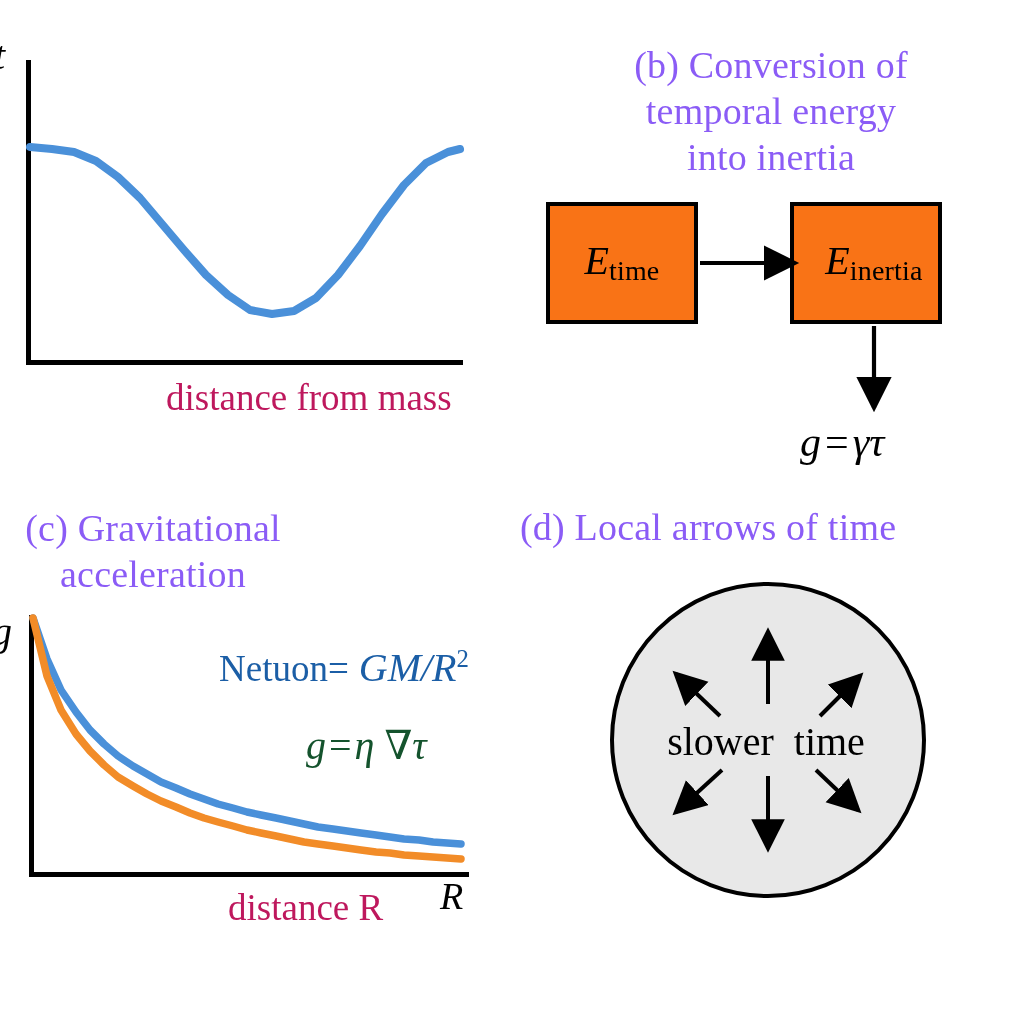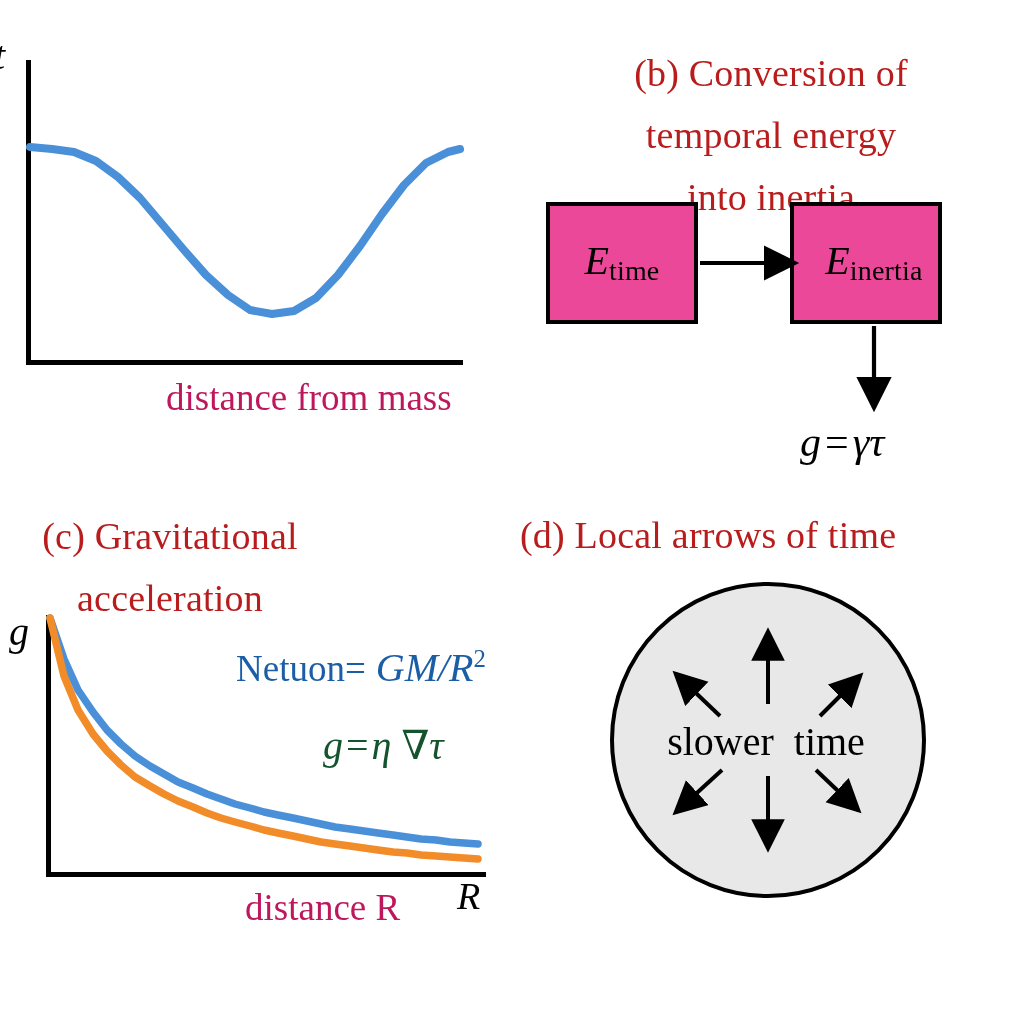--- a/index.html
+++ b/index.html
@@ -23,22 +23,22 @@
   }
   .panel {
     position: absolute;
   }
 
   
   .panel-title {
     position: absolute;
     font-family: "Liberation Serif", "DejaVu Serif", serif;
     font-size: 38px;
-    line-height: 62px;
-    color: #b91c1c;
+    line-height: 46px;
+    color: #8b5cf6;
     white-space: pre;
     letter-spacing: 0.2px;
   }
   .axis-label {
     position: absolute;
     font-family: "Liberation Serif", "DejaVu Serif", serif;
     font-size: 36px;
     color: #be185d;
     white-space: nowrap;
   }
@@ -71,21 +71,21 @@
   }
   #panel-a .ylab { left: -6px; top: 32px; }
   #panel-a .xlab { left: 166px; top: 376px; font-size: 37px; }
 
   
   #panel-b { left: 512px; top: 0; width: 512px; height: 500px; }
   #panel-b .title { left: 24px; top: 42px; width: 470px; text-align: center; }
   .ebox {
     position: absolute;
     border: 4px solid #000;
-    background: #ec4899;
+    background: #f97316;
     box-sizing: border-box;
     display: flex;
     align-items: center;
     justify-content: center;
   }
   #box-etime  { left: 34px;  top: 202px; width: 152px; height: 122px; }
   #box-einertia { left: 278px; top: 202px; width: 152px; height: 122px; }
   .ebox .etxt {
     font-family: "Liberation Serif", "DejaVu Serif", serif;
     font-size: 40px;
@@ -97,21 +97,21 @@
     font-size: 0.70em;
     font-style: normal;
     vertical-align: -0.22em;
     letter-spacing: 0.2px;
   }
   #box-einertia .etxt { transform: translateX(8px); }
   #panel-b .gform { left: 288px; top: 418px; font-size: 42px; font-style: italic; }
   #panel-b .gform .op { font-style: normal; padding: 0 4px; }
 
   
-  #panel-c { left: 17px; top: 500px; width: 512px; height: 524px; }
+  #panel-c { left: 0; top: 500px; width: 512px; height: 524px; }
   #panel-c .title { left: -12px; top: 5px; width: 330px; text-align: center; }
   #panel-c .axis-v {
     position: absolute;
     left: 29px; top: 115px;
     width: 5px; height: 262px;
     background: #000;
   }
   #panel-c .axis-h {
     position: absolute;
     left: 29px; top: 372px;

